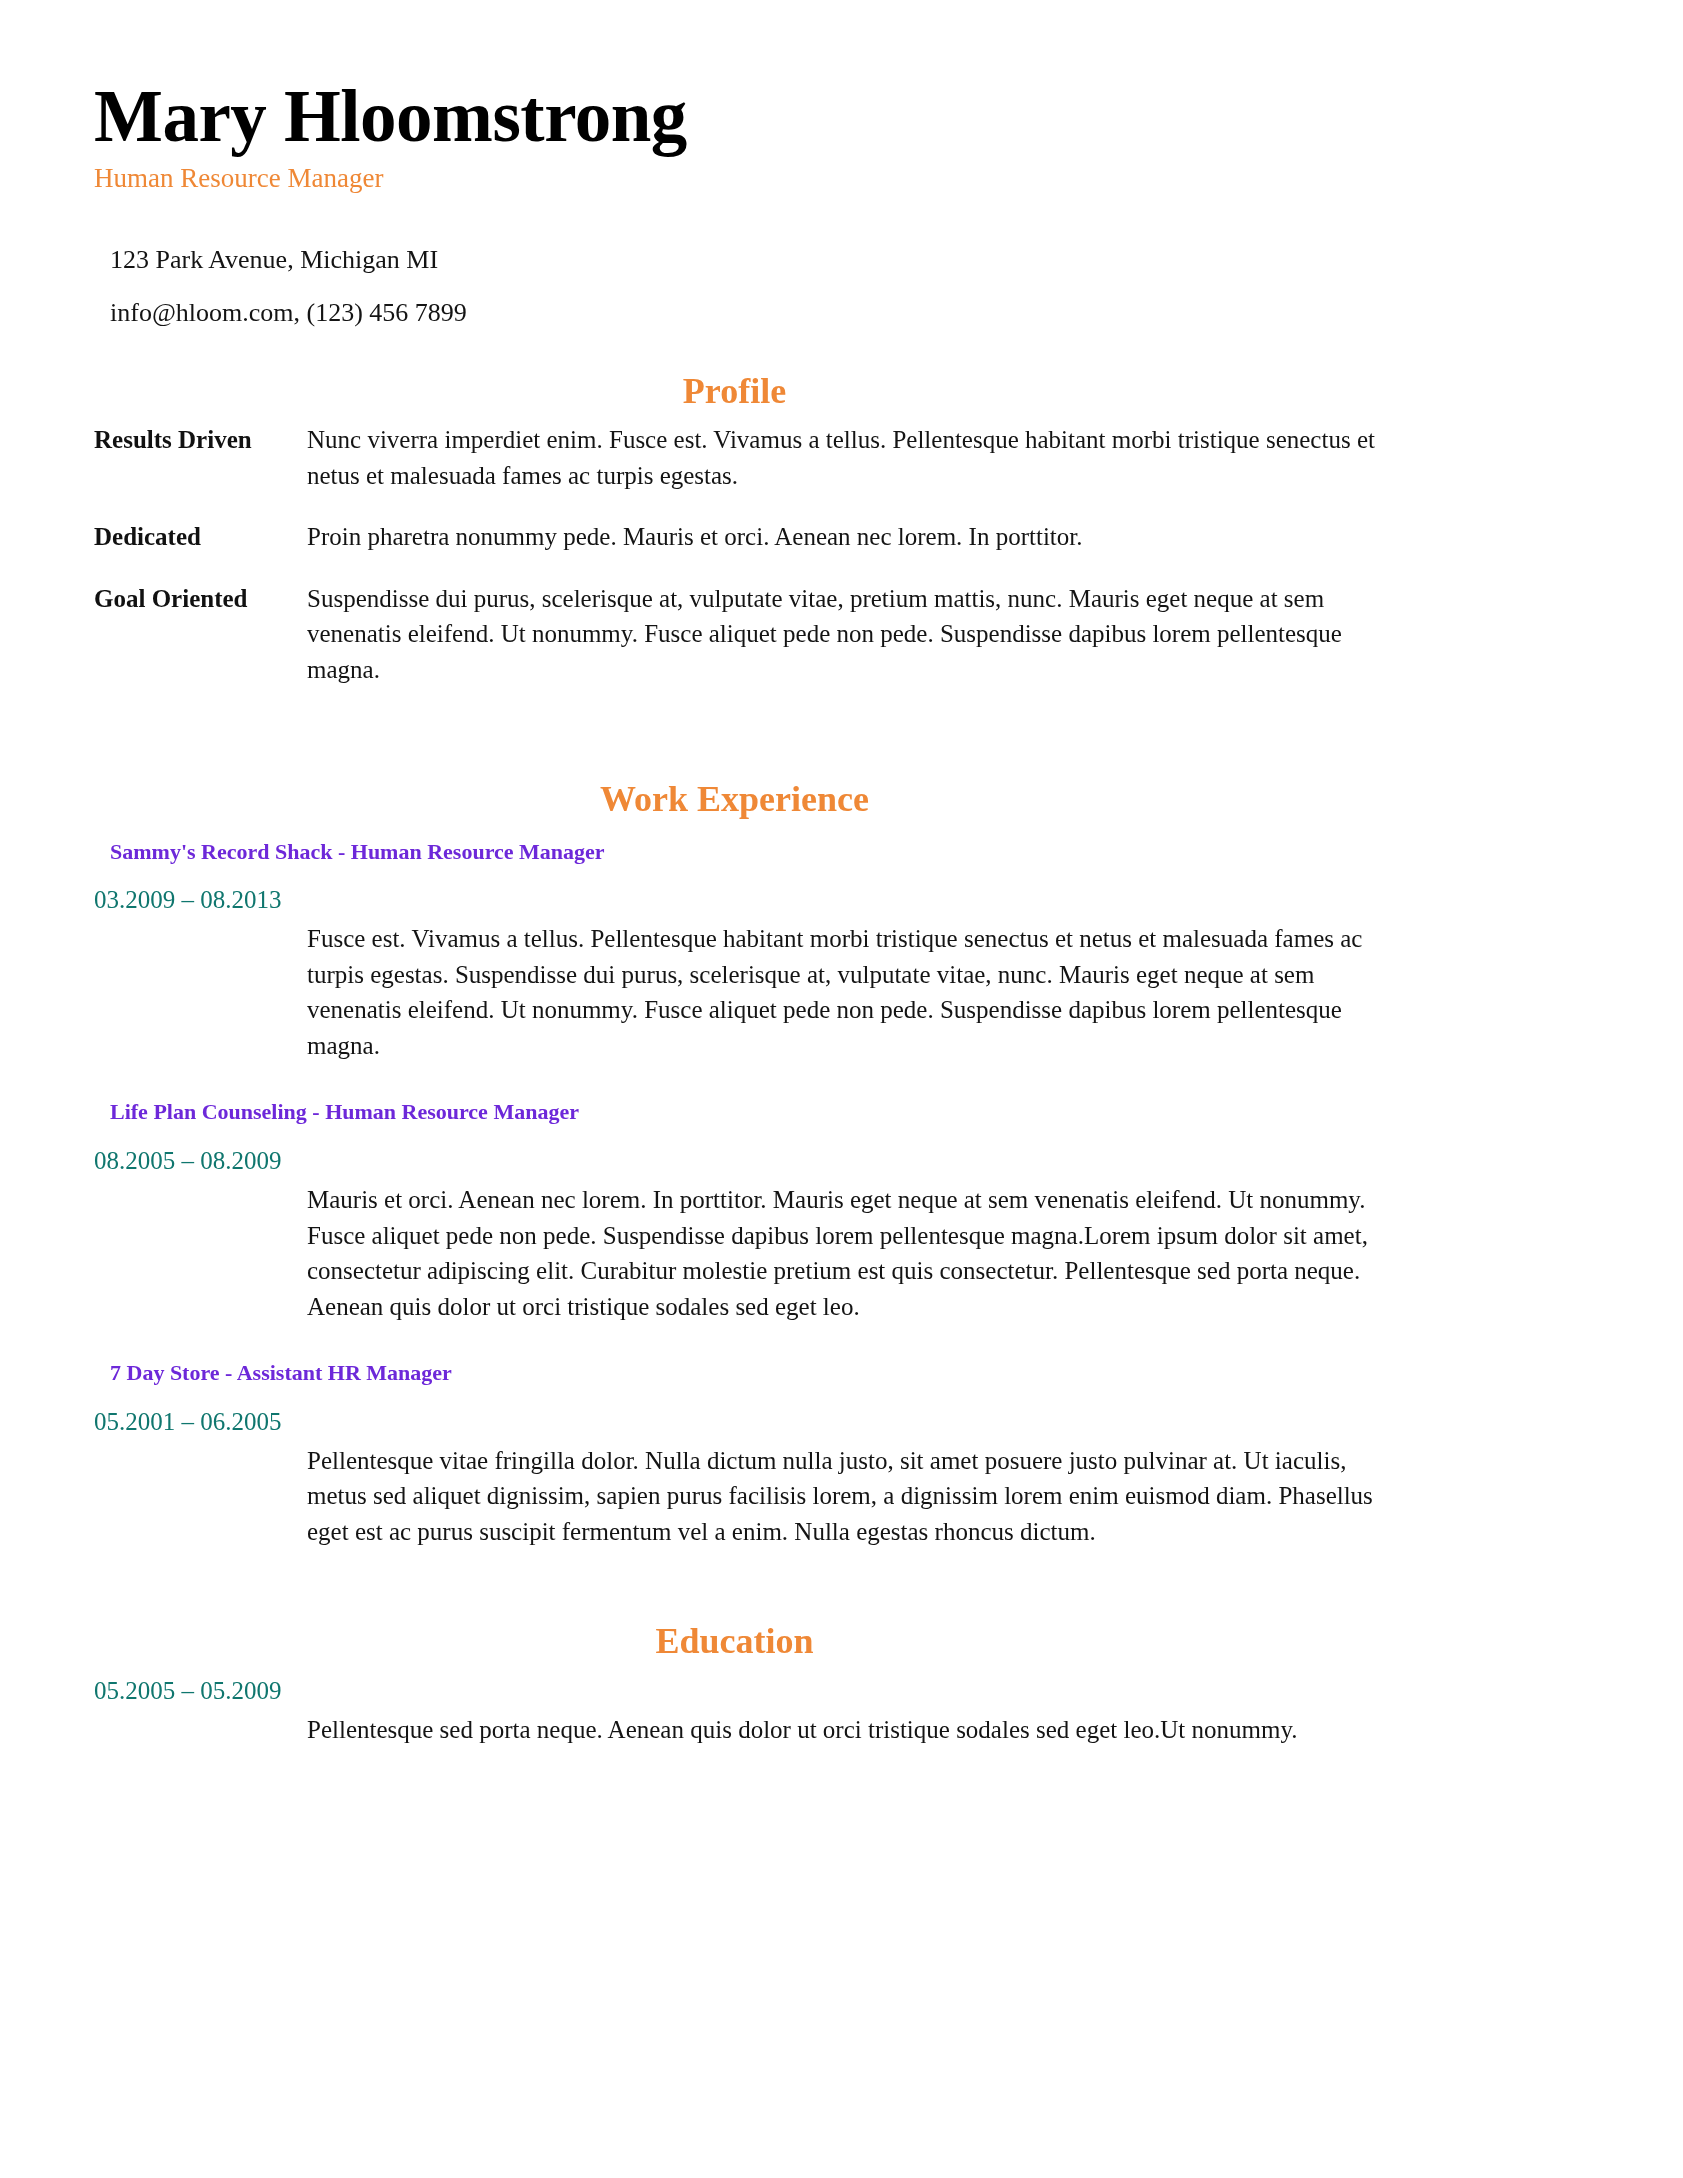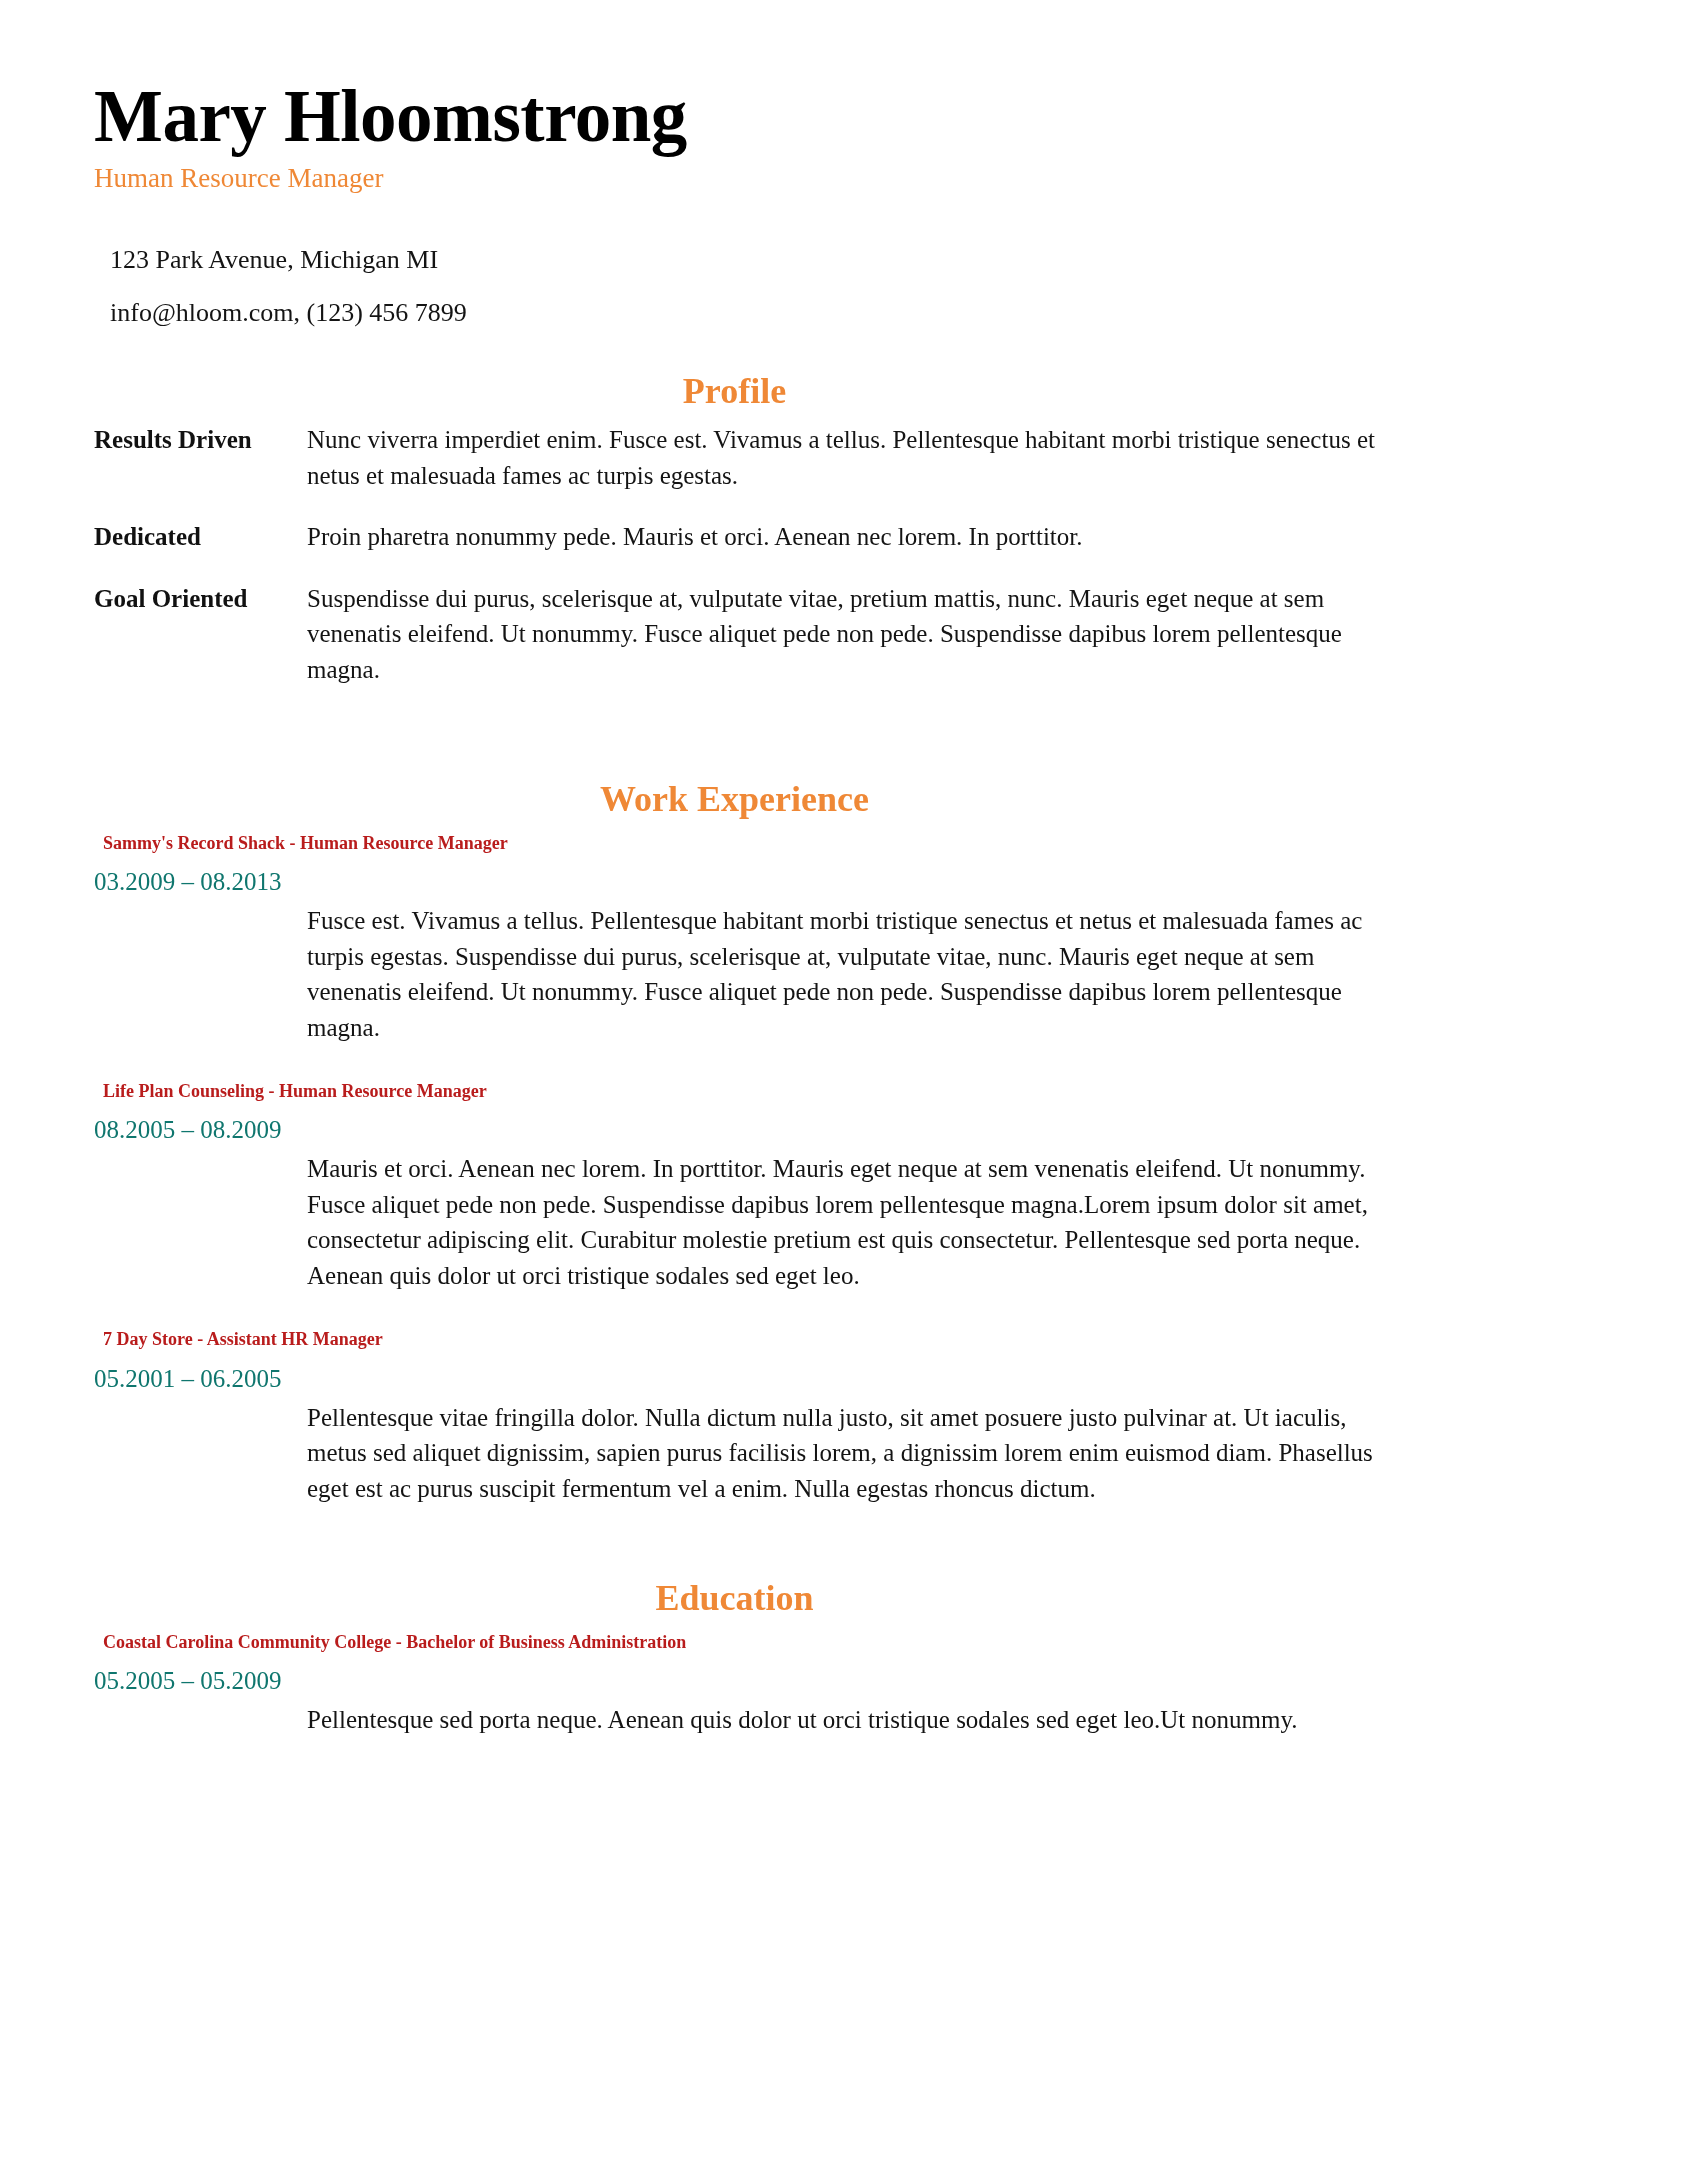--- a/index.html
+++ b/index.html
@@ -83,25 +83,25 @@
     line-height: 1.42;
     color: #141414;
   }
 
   
   .entry {
     margin-bottom: 34px;
   }
   .entry:last-child { margin-bottom: 0; }
   .entry-title {
-    font-size: 18px;
+    font-size: 22px;
     font-weight: bold;
     line-height: 1.35;
-    color: #b91c1c;
-    margin: 9px;
+    color: #6d28d9;
+    margin: 16px;
   }
   .entry-dates {
     font-size: 25px;
     line-height: 1.4;
     color: #0f766e;
     margin: 0 0 4px 0;
   }
   .entry-desc {
     margin-left: 213px;
     font-size: 25px;
@@ -158,20 +158,19 @@
       <div class="entry-dates">05.2001 – 06.2005</div>
       <div class="entry-desc">Pellentesque vitae fringilla dolor. Nulla dictum nulla justo, sit amet posuere justo pulvinar at. Ut iaculis, metus sed aliquet dignissim, sapien purus facilisis lorem, a dignissim lorem enim euismod diam. Phasellus eget est ac purus suscipit fermentum vel a enim. Nulla egestas rhoncus dictum.</div>
     </div>
   </div>
 
   <div class="section education">
     <h2 class="section-title">Education</h2>
 
 
     <div class="entry">
-      <div class="entry-title">Coastal Carolina Community College - Bachelor of Business Administration</div>
       <div class="entry-dates">05.2005 – 05.2009</div>
       <div class="entry-desc">Pellentesque sed porta neque. Aenean quis dolor ut orci tristique sodales sed eget leo.Ut nonummy.</div>
     </div>
   </div>
 
 </div>
 
 
 </body></html>

